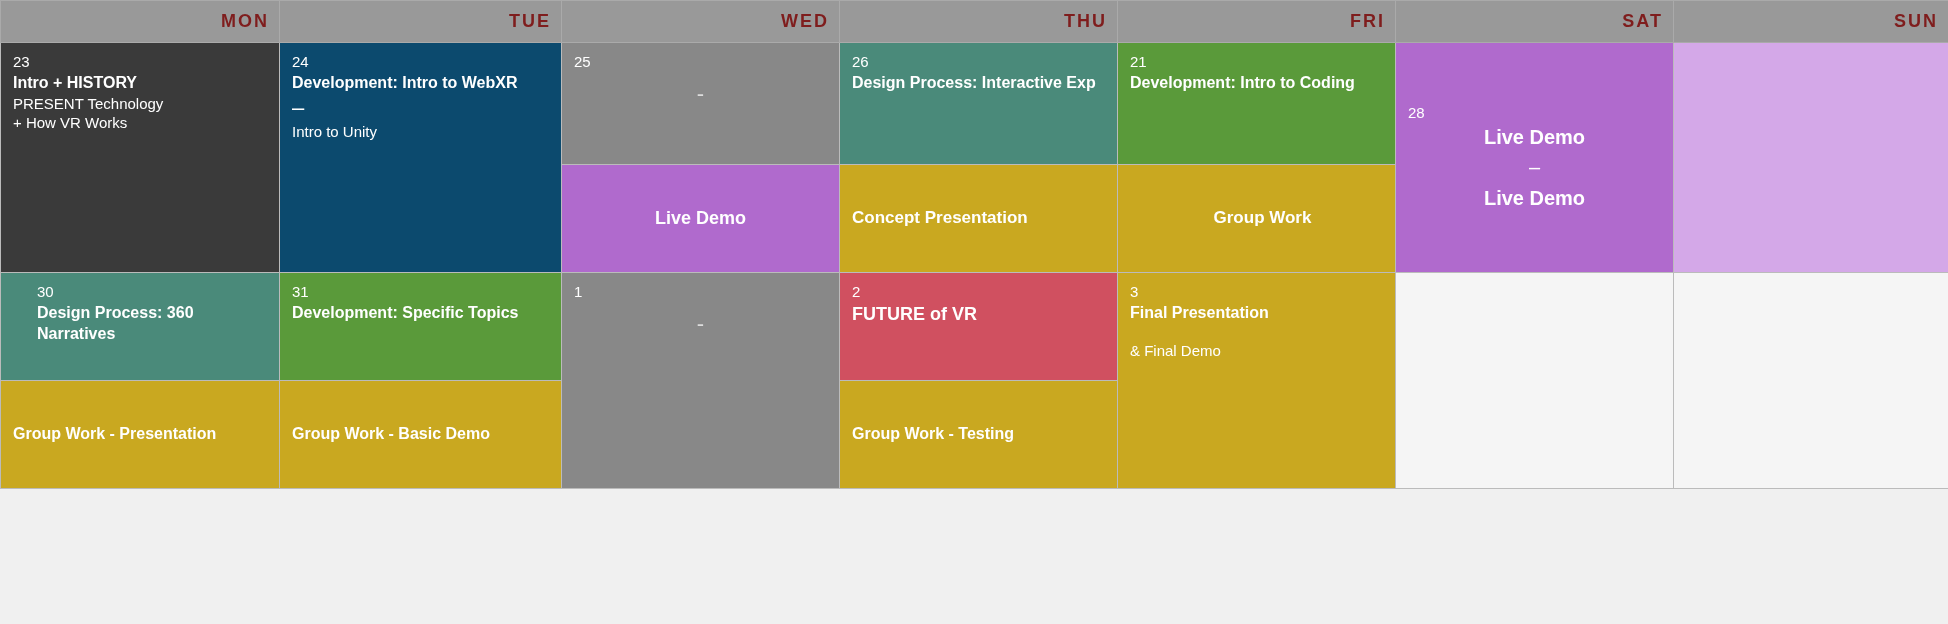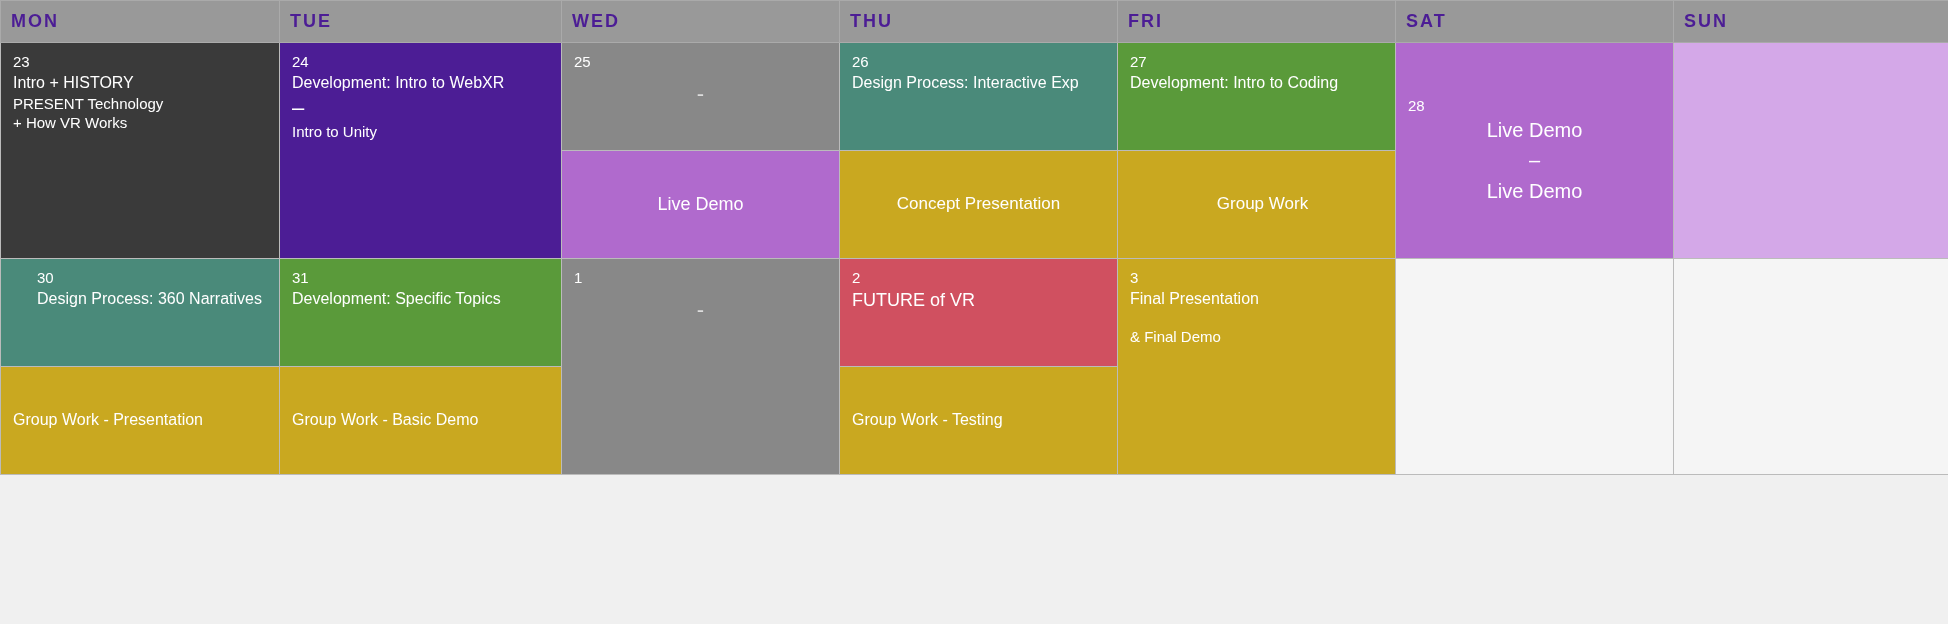--- a/index.html
+++ b/index.html
@@ -7,40 +7,40 @@
 
     
     table {
       width: 1948px;
       border-collapse: collapse;
       table-layout: fixed;
     }
 
     th {
       background: #999;
-      color: #4c1d95;
+      color: #7f1d1d;
       padding: 10px;
-      text-align: left;
+      text-align: right;
       font-size: 18px;
       font-weight: 600;
       letter-spacing: 2px;
       text-transform: uppercase;
       border: 1px solid #aaa;
     }
 
     td {
       border: 1px solid #bbb;
       padding: 10px 12px;
       vertical-align: top;
       color: white;
       font-size: 15px;
     }
 
     .dn { font-size: 15px; font-weight: 400; margin-bottom: 3px; display: block; }
-    .dt { font-weight: 400; font-size: 16px; line-height: 1.3; }
+    .dt { font-weight: 700; font-size: 16px; line-height: 1.3; }
     .ds { font-size: 15px; line-height: 1.3; }
 
     col.mon { width: 279px; }
     col.tue { width: 282px; }
     col.wed { width: 278px; }
     col.thu { width: 278px; }
     col.fri { width: 278px; }
     col.sat { width: 278px; }
     col.sun { width: 275px; }
   </style>
@@ -63,68 +63,68 @@
       <th>TUE</th>
       <th>WED</th>
       <th>THU</th>
       <th>FRI</th>
       <th>SAT</th>
       <th>SUN</th>
     </tr>
   </thead>
   <tbody>
 
-    <tr style="height:108px;">
+    <tr style="height:122px;">
 
       <td rowspan="2" style="background:#3a3a3a; vertical-align:top;">
         <span class="dn">23</span>
         <span class="dt">Intro + HISTORY</span><br>
         <span class="ds">PRESENT Technology</span><br>
         <span class="ds">+ How VR Works</span>
       </td>
 
-      <td rowspan="2" style="background:#4c1d95; vertical-align:top;">
+      <td rowspan="2" style="background:#0c4a6e; vertical-align:top;">
         <span class="dn">24</span>
         <span class="dt">Development: Intro to WebXR</span><br>
         <span class="ds" style="font-size:22px;">–</span><br>
         <span class="ds">Intro to Unity</span>
       </td>
 
       <td style="background:#888; vertical-align:top;margin-top:44px;">
         <span class="dn">25</span>
         <span class="ds" style="color:#ddd; font-size:22px; display:block; text-align:center; margin-top:10px;">-</span>
       </td>
 
       <td style="background:#4a8a7a; vertical-align:top;margin-left:11px;">
         <span class="dn">26</span>
         <span class="dt">Design Process: Interactive Exp</span>
       </td>
 
       <td style="background:#5a9a3a; vertical-align:top;">
-        <span class="dn">27</span>
+        <span class="dn">21</span>
         <span class="dt">Development: Intro to Coding</span>
       </td>
 
       <td rowspan="2" style="background:#b06acd; vertical-align:middle; text-align:center;">
         <span class="dn" style="text-align:left; display:block;">28</span>
         <span class="dt" style="display:block; font-size:20px; margin-bottom:6px;">Live Demo</span>
         <span style="font-size:20px; display:block; margin-bottom:6px;">–</span>
         <span class="dt" style="display:block; font-size:20px;">Live Demo</span>
       </td>
 
       <td rowspan="2" style="background:#d4a8e8;"></td>
     </tr>
 
     <tr style="height:108px;">
 
       <td style="background:#b06acd; vertical-align:middle; text-align:center;">
         <span class="dt" style="font-size:18px;">Live Demo</span>
       </td>
 
-      <td style="background:#c9a820; vertical-align:middle; text-align:center;">
+      <td style="background:#c9a820; vertical-align:middle; text-align:left;">
         <span class="dt" style="font-size:17px;">Concept Presentation</span>
       </td>
 
       <td style="background:#c9a820; vertical-align:middle; text-align:center;">
         <span class="dt" style="font-size:17px;padding-left:12px;">Group Work</span>
       </td>
     </tr>
 
     <tr style="height:108px;">
 

